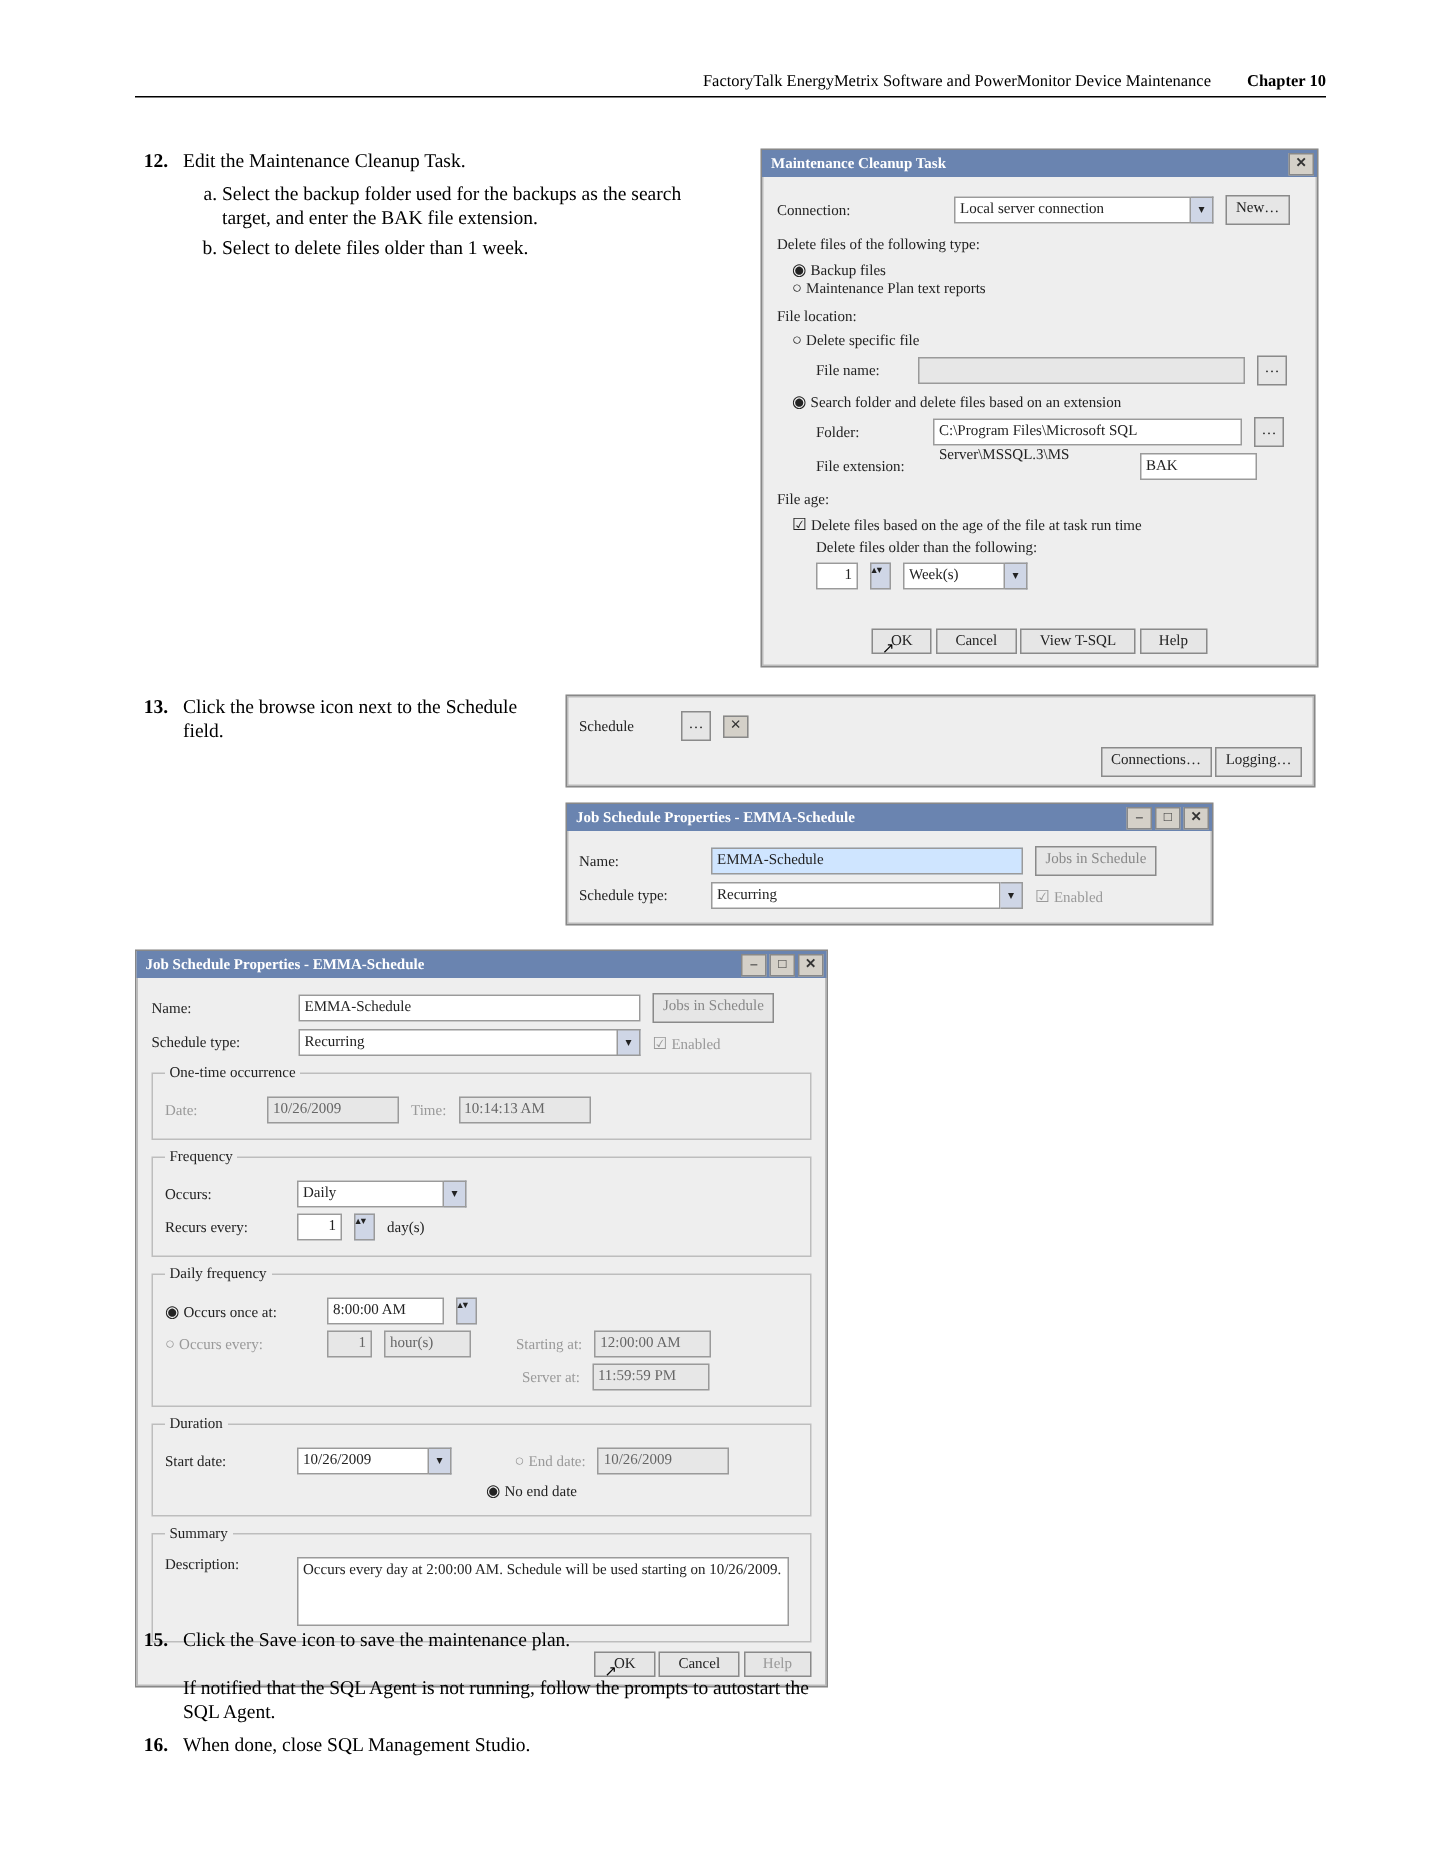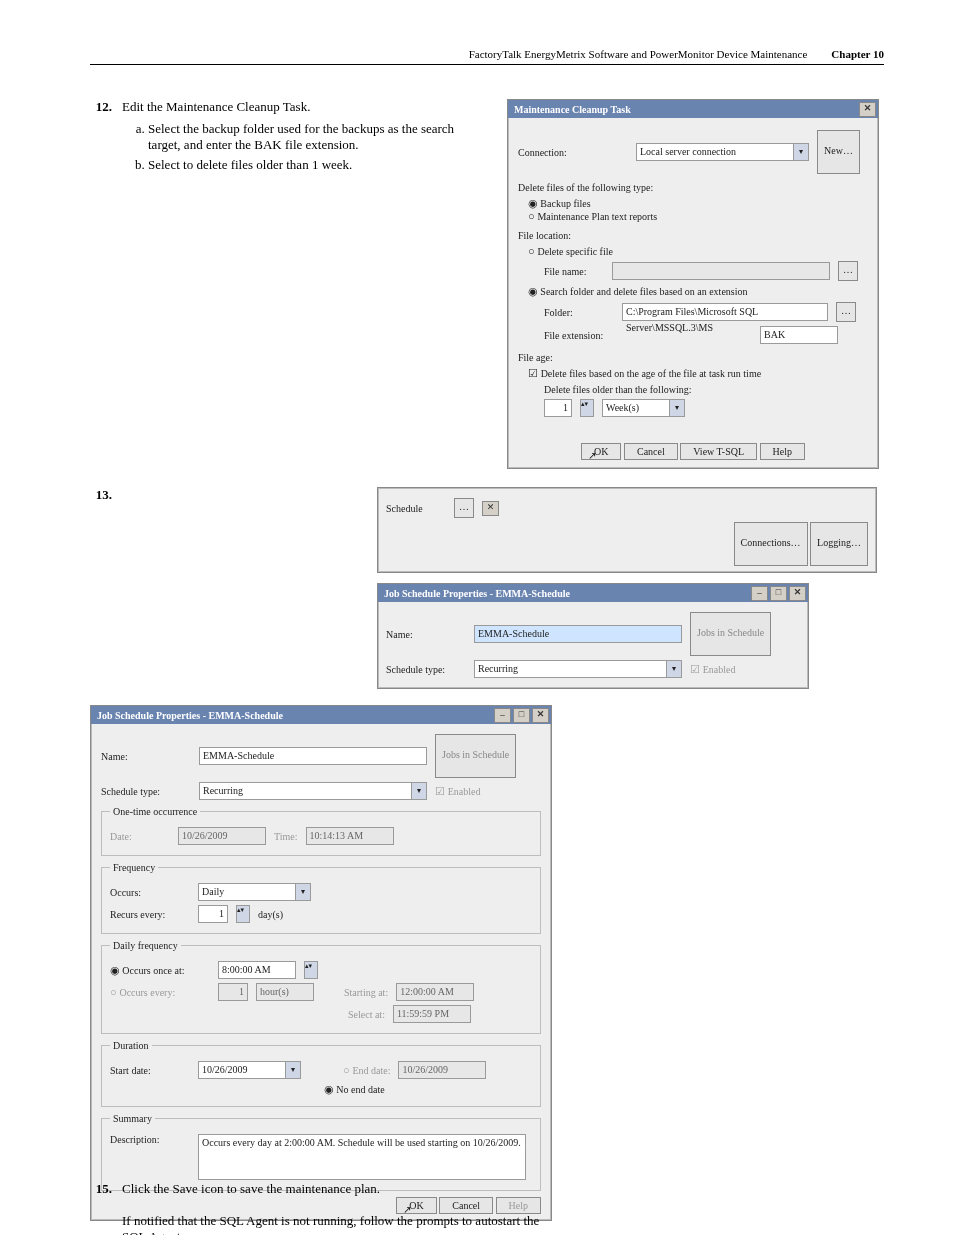--- a/index.html
+++ b/index.html
@@ -116,21 +116,21 @@
     line-height: 16px;
   }
   .btn {
     border: 1px solid #8a8a8a;
     background: #e6e6e6;
     padding: 2px 12px;
     font-size: 10px;
     display: inline-block;
     text-align: center;
   }
-  .btn.small { padding: 12px 6px; height: 18px; line-height: 16px; }
+  .btn.small { padding: 0 6px; height: 18px; line-height: 16px; }
 
   fieldset.fs {
     border: 1px solid #bdbdbd;
     padding: 6px 8px;
     margin: 6px 0;
   }
   fieldset.fs legend { font-size: 10px; padding: 0 3px; }
 
   .radio::before { content: "○ "; font-size: 11px; }
   .radio.sel::before { content: "◉ "; }
@@ -241,20 +241,21 @@
           <span class="btn">Help</span>
         </div>
       </div>
     </div>
   </div>
 
   <div class="row" style="margin-top:18px">
     <div class="narr" style="width:265px">
       <div class="step">
         <div class="num">13.</div>
+        <div class="body">Click the browse icon next to the Schedule field.</div>
       </div>
     </div>
 
     <div style="width:500px">
       <div class="window" style="margin-bottom:10px">
         <div style="padding:6px 8px">
           <div class="form-row">
             <span class="lbl" style="flex-basis:60px">Schedule</span>
             <span class="btn small" style="padding:0 4px">…</span>
             <span class="tb-btn">✕</span>
@@ -357,21 +358,21 @@
           <div class="form-row" style="color:#999">
             <span class="radio" style="flex-basis:100px">Occurs every:</span>
             <span class="field grey" style="width:22px;text-align:right">1</span>
             <span class="field grey" style="width:50px">hour(s)</span>
             <span style="width:14px"></span>
             <span>Starting at:</span>
             <span class="field grey" style="width:70px">12:00:00 AM</span>
           </div>
           <div class="form-row" style="color:#999">
             <span style="flex-basis:230px"></span>
-            <span>Select at:</span>
+            <span>Server at:</span>
             <span class="field grey" style="width:70px">11:59:59 PM</span>
           </div>
         </fieldset>
 
         <fieldset class="fs">
           <legend>Duration</legend>
           <div class="form-row">
             <span class="lbl" style="flex-basis:80px">Start date:</span>
             <span class="dropdown">
               <span class="field" style="width:80px">10/26/2009</span>

